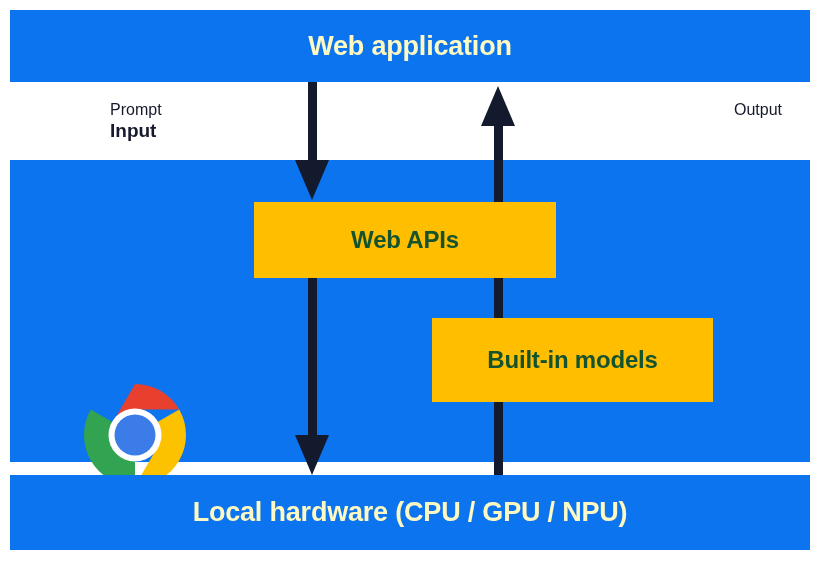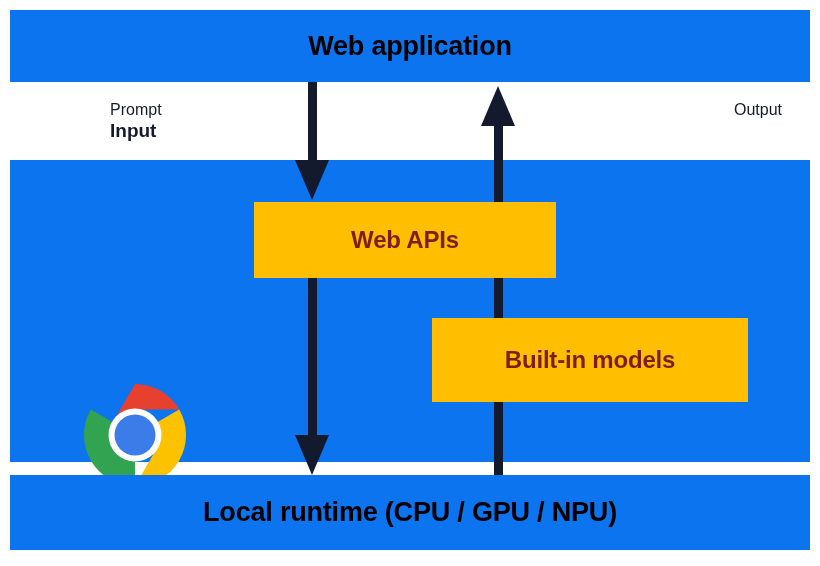--- a/index.html
+++ b/index.html
@@ -21,21 +21,21 @@
 
   
   .band {
     position: absolute;
     background: #0b74ee;
     display: flex;
     align-items: center;
     justify-content: center;
   }
   .band-label {
-    color: #000000;
+    color: #fef9c3;
     font-weight: bold;
     font-size: 27px;
     letter-spacing: -0.2px;
     line-height: 1;
   }
 
   #band-web-application {
     left: 10px;
     top: 10px;
     width: 800px;
@@ -118,36 +118,36 @@
   
   .box {
     position: absolute;
     background: #ffbe00;
     display: flex;
     align-items: center;
     justify-content: center;
     text-align: center;
   }
   .box-label {
-    color: #7f1d1d;
+    color: #14532d;
     font-weight: bold;
     font-size: 24px;
     line-height: 1.22;
     letter-spacing: -0.2px;
   }
   #box-web-apis {
     left: 254px;
     top: 202px;
     width: 302px;
     height: 76px;
   }
   #box-builtin {
     left: 432px;
     top: 318px;
-    width: 316px;
+    width: 281px;
     height: 84px;
   }
 
   
   #browser-group {
     position: absolute;
     left: 66px;
     top: 222px;
     width: 118px;
     text-align: center;
@@ -197,21 +197,21 @@
         <circle cx="53" cy="53" r="26.5" fill="#ffffff"></circle>
 
         <circle cx="53" cy="53" r="20.5" fill="#3c7ce8"></circle>
       </svg>
       <span id="browser-label">Browser</span>
     </div>
 
   </div>
 
   <div class="band" id="band-local-hardware">
-    <span class="band-label">Local runtime (CPU / GPU / NPU)</span>
+    <span class="band-label">Local hardware (CPU / GPU / NPU)</span>
   </div>
 
   <div class="arrow-shaft" id="arrow-down-top-shaft"></div>
   <div class="arrow-head down" id="arrow-down-top-head"></div>
 
   <div class="arrow-shaft" id="arrow-down-mid-shaft"></div>
   <div class="arrow-head down" id="arrow-down-mid-head"></div>
 
   <div class="arrow-shaft" id="arrow-up-shaft"></div>
   <div class="arrow-head up" id="arrow-up-head"></div>

